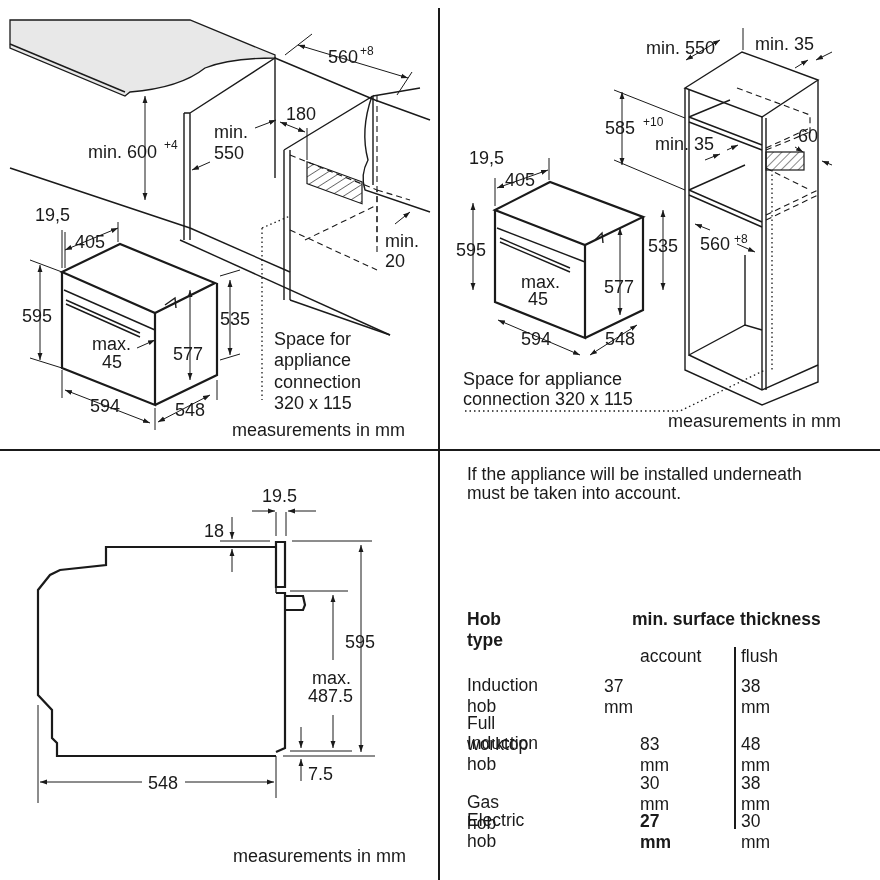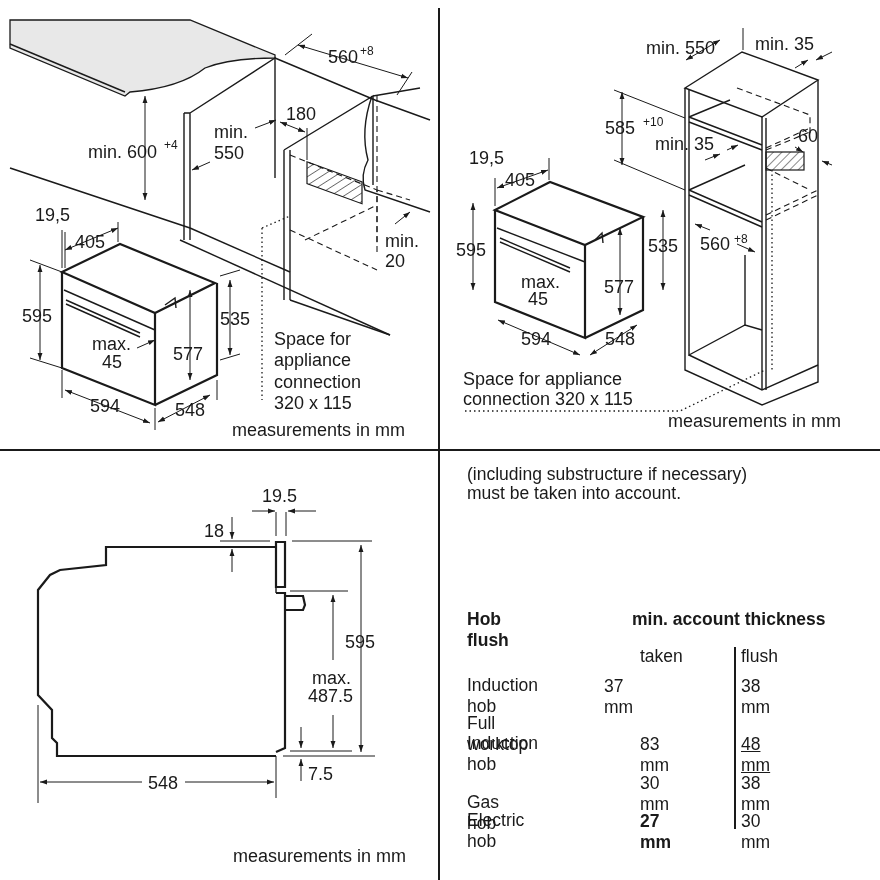--- a/index.html
+++ b/index.html
@@ -221,41 +221,41 @@
 
     <path class="dim" d="M38,705 L38,803 M276,756 L276,798"></path>
     <path class="dim" d="M40,782 L142,782" marker-start="url(#arr)"></path>
     <path class="dim" d="M185,782 L274,782" marker-end="url(#arr)"></path>
     <text class="lbl" x="148" y="789">548</text>
     <text class="lbl" x="233" y="862">measurements in mm</text>
   </g>
 </svg>
 
 <div class="panel-text" style="left:467px;top:465px;">
-  <div>(including substructure if necessary)</div>
+  <div>If the appliance will be installed underneath</div>
   <div>must be taken into account.</div>
 </div>
 
 <div class="tbl" style="left:0;top:0;">
-  <div class="b" style="position:absolute;left:467px;top:609px;">Hob flush</div>
-  <div class="b" style="position:absolute;left:632px;top:609px;white-space:nowrap;">min. account thickness</div>
-  <div style="position:absolute;left:640px;top:646px;">taken</div>
+  <div class="b" style="position:absolute;left:467px;top:609px;">Hob type</div>
+  <div class="b" style="position:absolute;left:632px;top:609px;white-space:nowrap;">min. surface thickness</div>
+  <div style="position:absolute;left:640px;top:646px;">account</div>
   <div style="position:absolute;left:741px;top:646px;">flush</div>
   <div style="position:absolute;left:734px;top:647px;width:1.5px;height:182px;background:#1a1a1a;"></div>
 
   <div>
     <div style="position:absolute;left:467px;top:675px;">Induction hob</div>
     <div style="position:absolute;left:604px;top:676px;">37 mm</div>
     <div style="position:absolute;left:741px;top:676px;">38 mm</div>
   </div>
   <div>
     <div style="position:absolute;left:467px;top:713px;">Full worktop</div>
     <div style="position:absolute;left:467px;top:733px;">Induction hob</div>
     <div style="position:absolute;left:640px;top:734px;">83 mm</div>
-    <div style="position:absolute;left:741px;top:734px;text-decoration:underline;">48 mm</div>
+    <div style="position:absolute;left:741px;top:734px;">48 mm</div>
   </div>
   <div>
     <div style="position:absolute;left:467px;top:792px;">Gas hob</div>
     <div style="position:absolute;left:640px;top:773px;">30 mm</div>
     <div style="position:absolute;left:741px;top:773px;">38 mm</div>
   </div>
   <div>
     <div style="position:absolute;left:467px;top:810px;">Electric hob</div>
     <div style="position:absolute;left:640px;top:811px;font-weight:bold;">27 mm</div>
     <div style="position:absolute;left:741px;top:811px;">30 mm</div>

